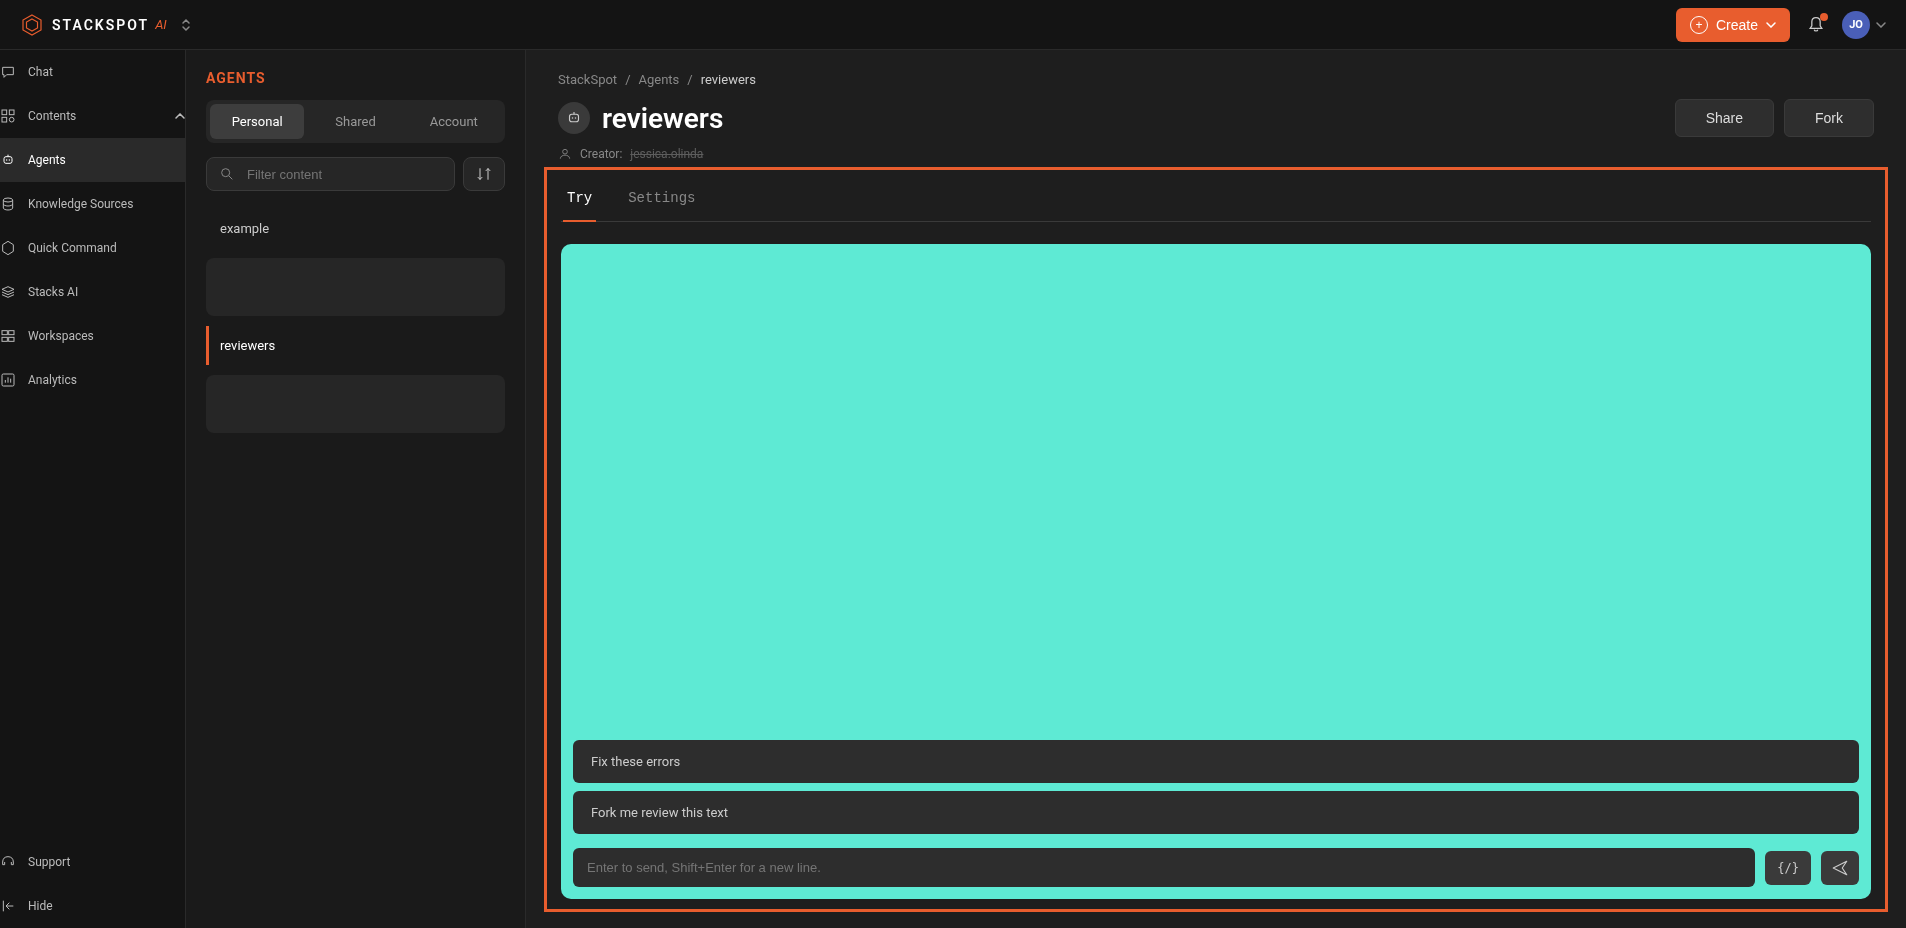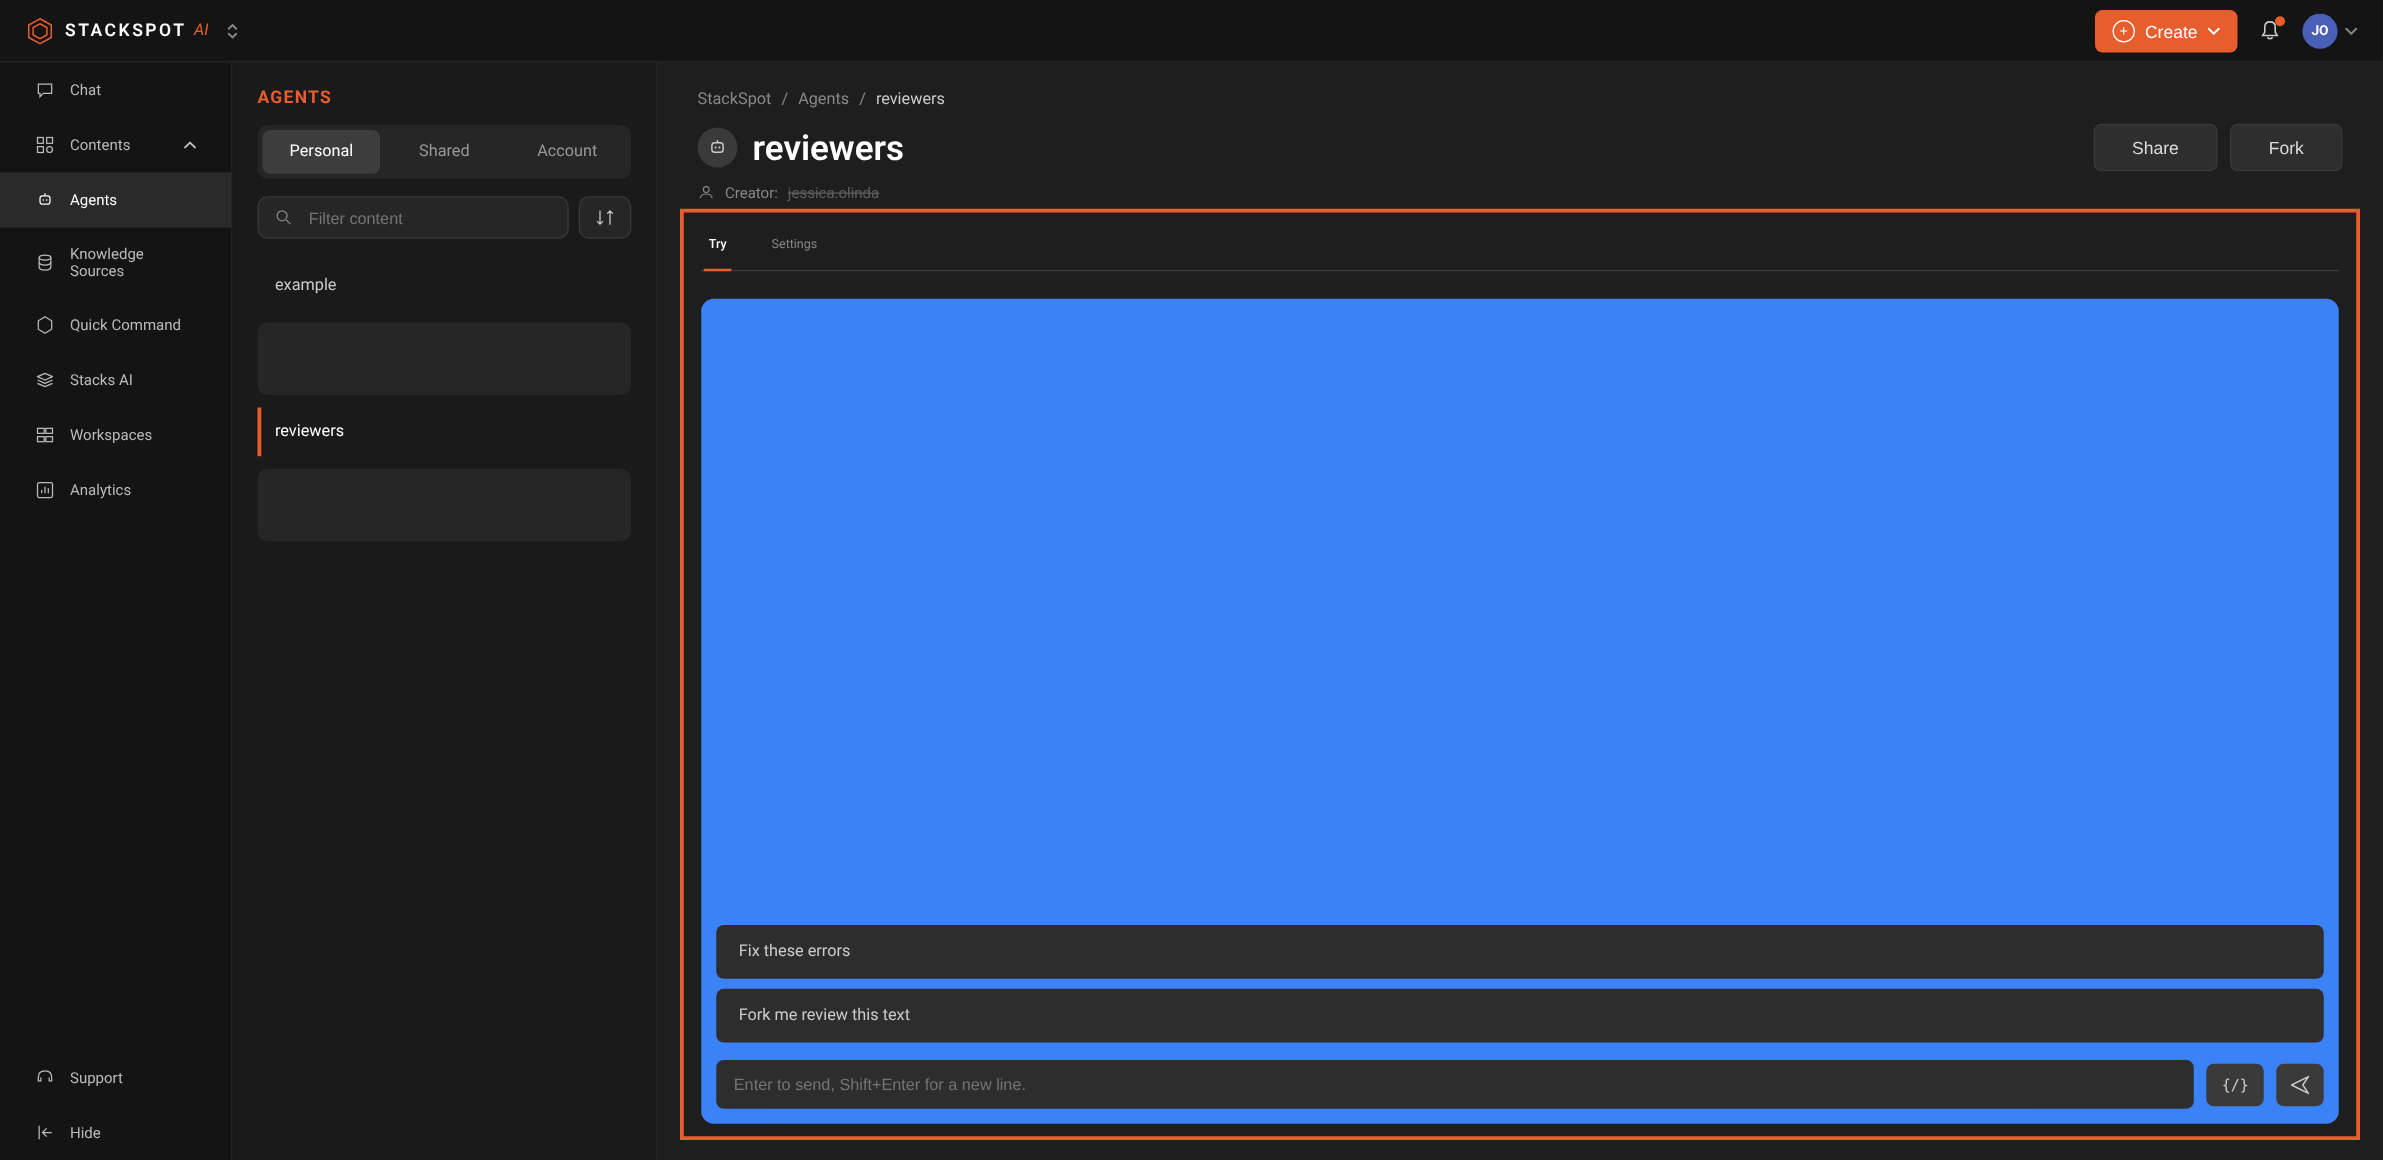--- a/index.html
+++ b/index.html
@@ -79,21 +79,21 @@
       width: 186px;
       background: #141414;
       border-right: 1px solid #2a2a2a;
       display: flex;
       flex-direction: column;
     }
     .nav-item {
       display: flex;
       align-items: center;
       gap: 12px;
-      padding: 14px 28px;
+      padding: 14px 0;
       font-size: 12px;
       color: #bbb;
       cursor: pointer;
     }
     .nav-item.expandable { justify-content: space-between; }
     .nav-item-left { display: flex; align-items: center; gap: 12px; }
     .nav-item.active { background: #2a2a2a; color: #fff; }
     .nav-icon { width: 16px; height: 16px; flex-shrink: 0; }
     .sidebar-spacer { flex: 1; }
     
@@ -241,30 +241,31 @@
       margin: 0 -14px;
     }
     .tabs-row {
       display: flex;
       gap: 28px;
       border-bottom: 1px solid #3a3a3a;
       padding: 0 2px;
     }
     .tab {
       padding: 14px 4px;
-      font-size: 10px;
+      font-size: 14px;
       color: #888;
       cursor: pointer;
       border-bottom: 2px solid transparent;
       margin-bottom: -1px;
+      font-family: Liberation Mono, monospace;
     }
     .tab.active { color: #fff; border-bottom-color: #e85d2e; font-weight: 500; }
     .chat-area {
       flex: 1;
-      background: #3b82f6;
+      background: #5eead4;
       border-radius: 10px;
       margin-top: 22px;
       display: flex;
       flex-direction: column;
       padding: 12px;
     }
     .chat-messages { flex: 1; }
     .suggestion {
       background: #2d2d2d;
       border-radius: 6px;

